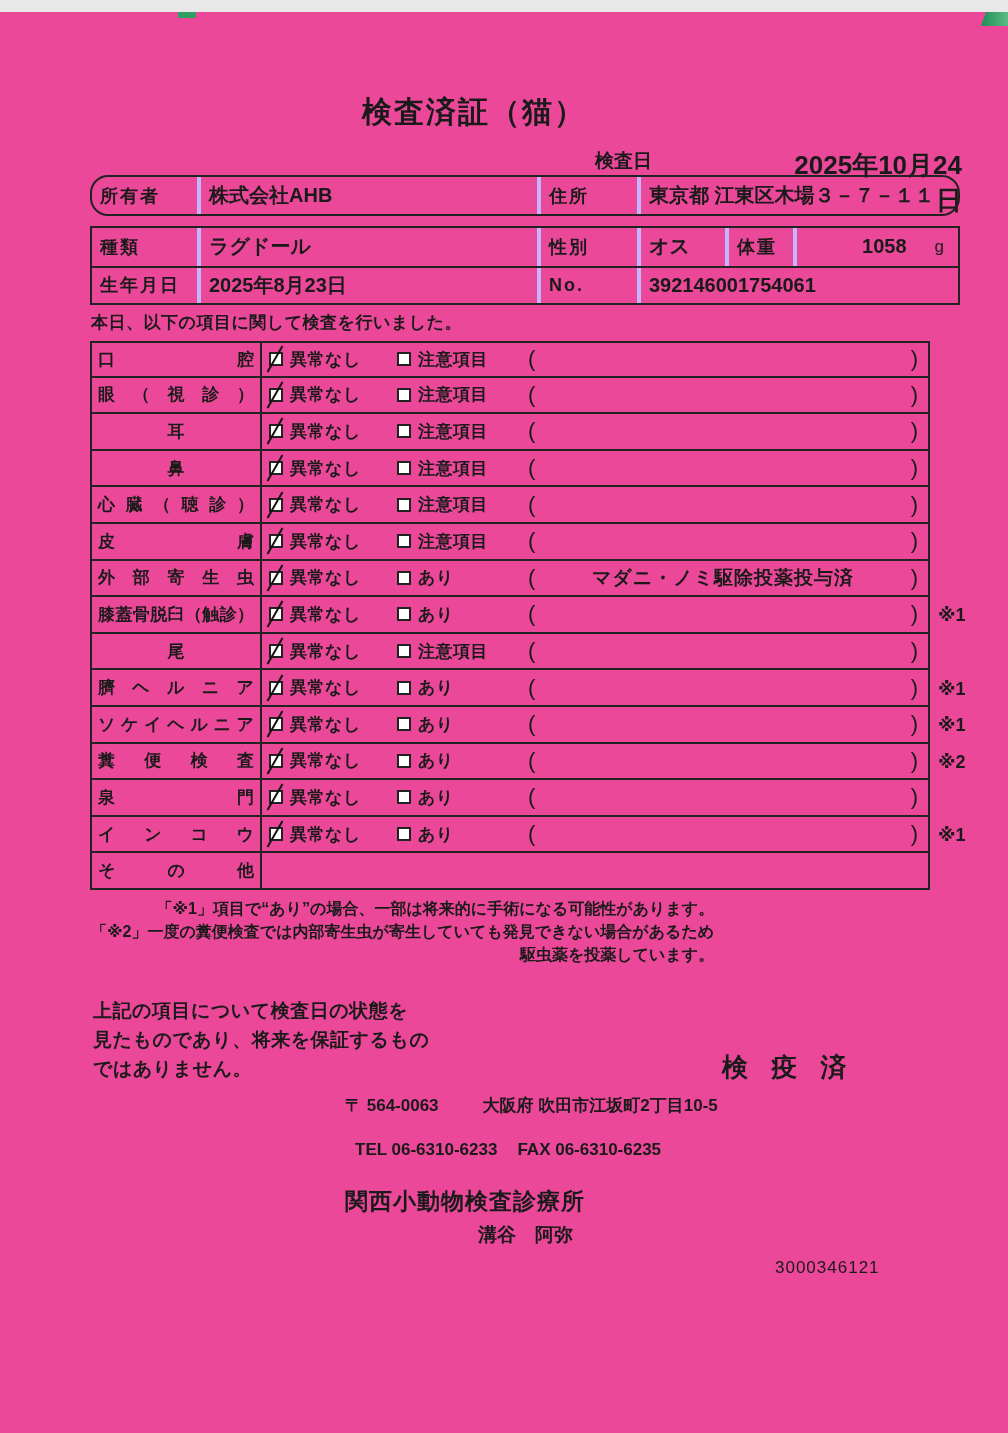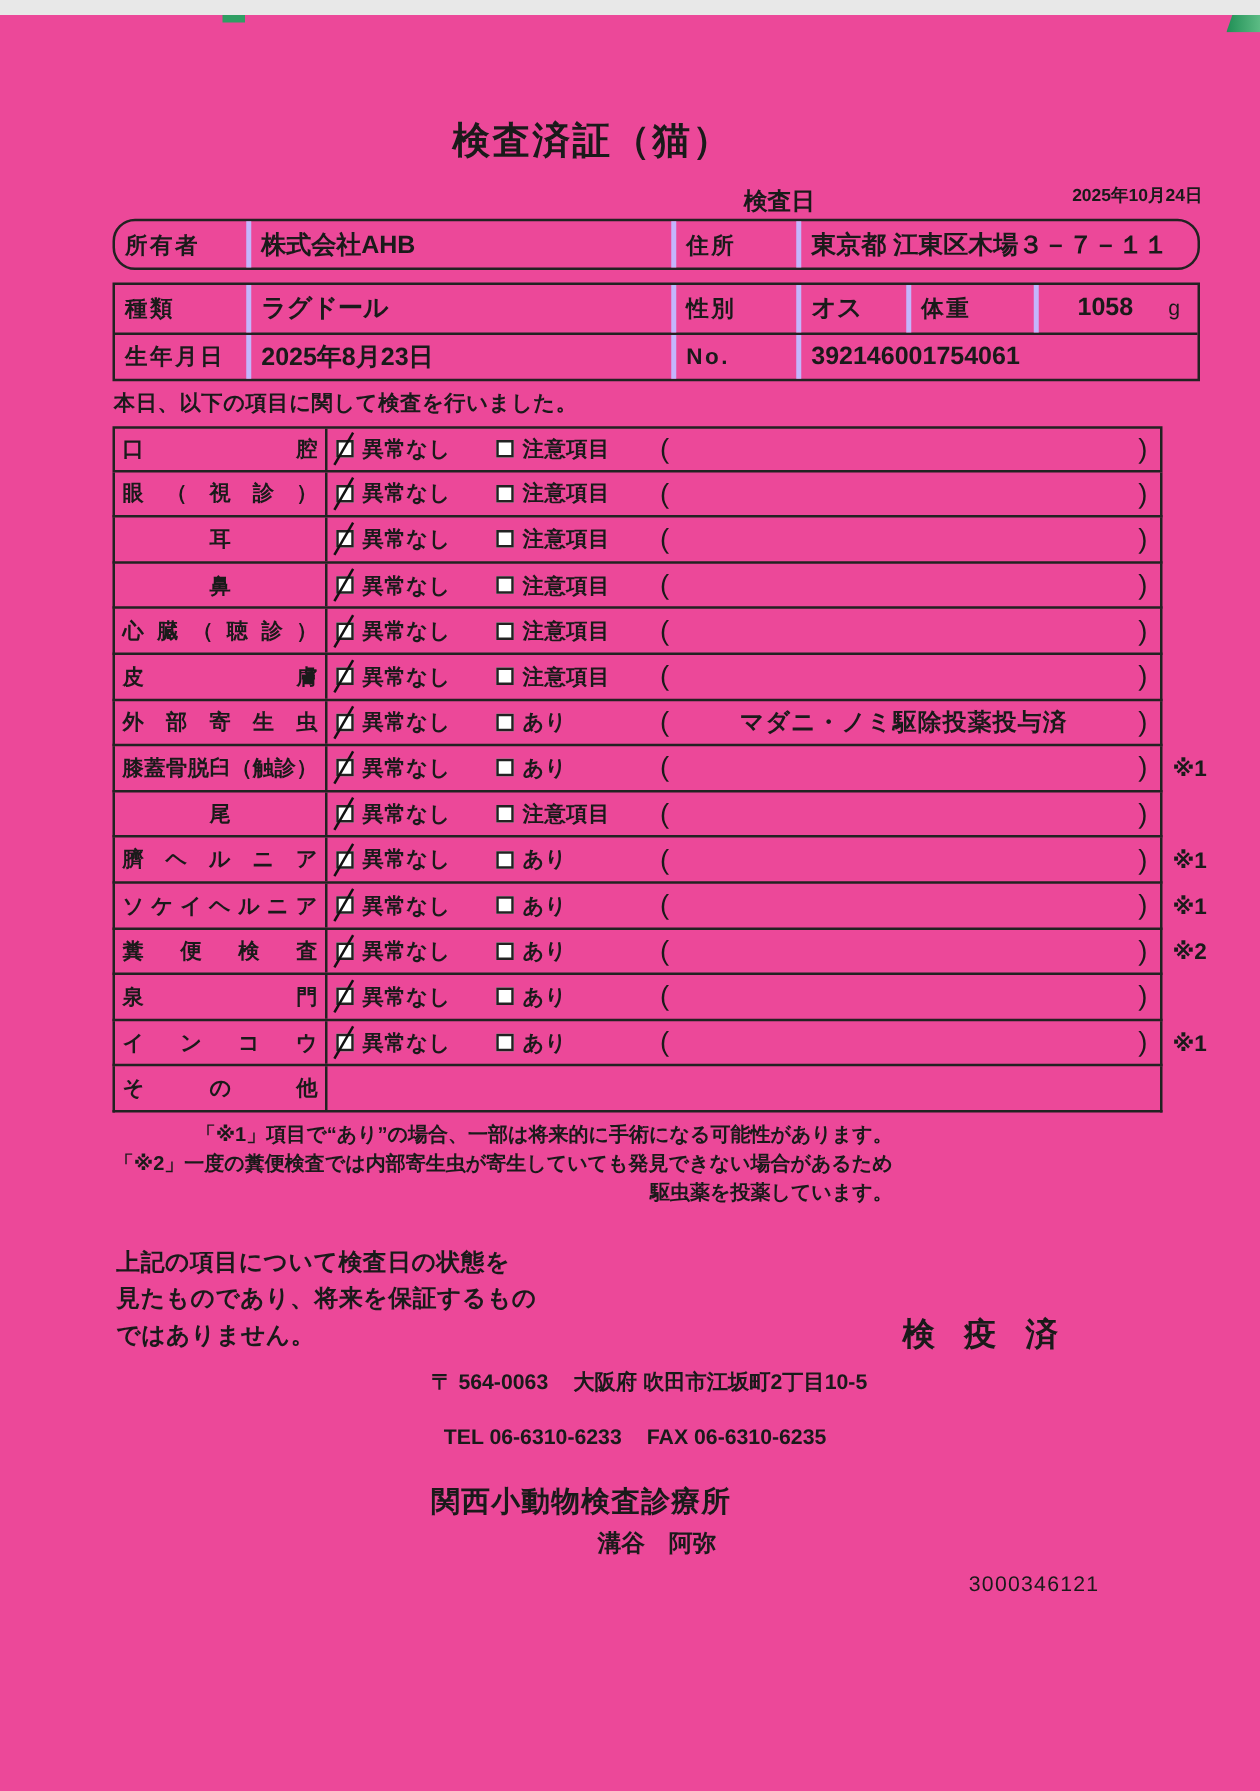--- a/index.html
+++ b/index.html
@@ -24,34 +24,34 @@
     background: linear-gradient(90deg, #1f8f55, #5cbb84);
   }
 
   .title {
     position: absolute; left: 0; right: 60px; top: 80px;
     text-align: center; font-size: 30px; font-weight: 700;
     letter-spacing: 2px;
   }
 
   .insp-date-label { position: absolute; left: 595px; top: 136px; font-size: 19px; font-weight: 700; }
-  .insp-date-value { position: absolute; left: 790px; top: 136px; width: 172px; text-align: right; font-size: 14px; font-weight: 600; }
+  .insp-date-value { position: absolute; left: 790px; top: 136px; width: 172px; text-align: right; font-size: 26px; font-weight: 600; }
 
   
   .btable { position: absolute; left: 90px; width: 870px; border: 2px solid #222; }
   .trow { display: flex; height: 37px; }
   .trow + .trow { border-top: 2px solid #222; }
   .cell {
     display: flex; align-items: center;
     padding: 0 8px; overflow: hidden; white-space: nowrap;
   }
   .cell + .cell { border-left: 4px solid #c4b5fd; }
   .cell.lab { font-size: 18px; font-weight: 600; letter-spacing: 2px; }
   .cell.val { font-size: 20px; font-weight: 600; }
-  .w105 { width: 105px; } .w340 { width: 340px; } .w82 { width: 100px; } .w88 { width: 88px; } .w85 { width: 102px; }
+  .w105 { width: 105px; } .w340 { width: 340px; } .w82 { width: 100px; } .w88 { width: 88px; } .w85 { width: 68px; }
   .wflex { flex: 1; }
   #owner-table { top: 163px; border-radius: 18px; }
   #animal-table { top: 214px; }
   #animal-table .trow { height: 37.5px; }
   .weight-cell { display: flex; align-items: center; justify-content: flex-end; gap: 28px; padding-right: 14px; font-size: 20px; font-weight: 600; }
   .weight-unit { font-size: 17px; font-weight: 400; }
 
   .intro { position: absolute; left: 91px; top: 299px; font-size: 17px; font-weight: 700; letter-spacing: 0.5px; }
 
   
@@ -84,21 +84,21 @@
   .paren-content { flex: 1; text-align: center; font-size: 19px; font-weight: 700; letter-spacing: 1px; overflow: hidden; white-space: nowrap; }
   .row-note { width: 76px; display: flex; align-items: center; padding-left: 8px; font-size: 18px; font-weight: 600; }
 
   .footnotes { position: absolute; left: 91px; top: 885px; font-size: 16px; font-weight: 600; line-height: 23px; text-align: right; }
   .footnotes .indent { padding-left: 66px; }
 
   .disclaimer { position: absolute; left: 93px; top: 984px; font-size: 19px; font-weight: 700; line-height: 29px; letter-spacing: 0.5px; }
 
   .stamp { position: absolute; left: 722px; top: 1038px; font-size: 26px; font-weight: 700; letter-spacing: 8px; }
 
-  .addr-line { position: absolute; left: 345px; top: 1082px; font-size: 17px; font-weight: 600; display: flex; gap: 20px; }
+  .addr-line { position: absolute; left: 345px; top: 1082px; font-size: 17px; font-weight: 600; display: flex; gap: 44px; }
   .tel-line { position: absolute; left: 355px; top: 1128px; font-size: 17px; font-weight: 600; display: flex; gap: 20px; }
   .clinic-name { position: absolute; left: 345px; top: 1174px; font-size: 23px; font-weight: 700; letter-spacing: 1px; }
   .clinic-person { position: absolute; left: 478px; top: 1210px; font-size: 19px; font-weight: 600; }
   .serial { position: absolute; left: 775px; top: 1246px; font-size: 17px; font-weight: 500; letter-spacing: 1px; }
 </style>
 </head>
 <body>
 
 <div class="page">
 

